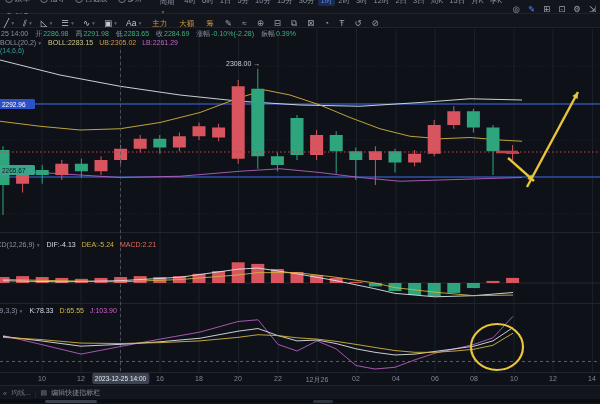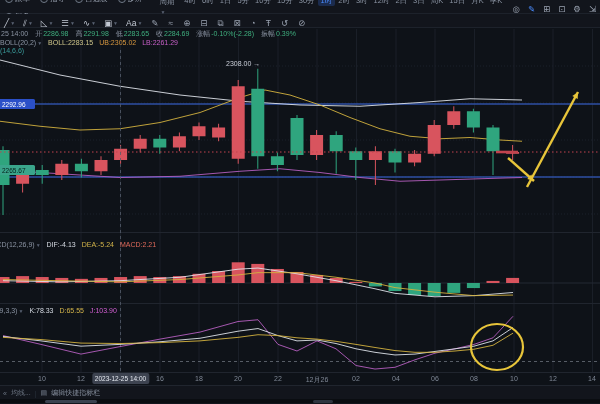--- a/index.html
+++ b/index.html
@@ -232,20 +232,21 @@
         </span><span class="tool">
           <span class="">∿</span>
           <span class="caret">▼</span>
         </span><span class="tool">
           <span class="">▣</span>
           <span class="caret">▼</span>
         </span><span class="tool">
           <span class="">Aa</span>
           <span class="caret">▼</span>
         </span></div>
+    <div id="pros"><span class="pro">主力</span><span class="pro">大额</span><span class="pro">筹</span></div>
     <div id="tb2icons"><span class="icon2">✎</span><span class="icon2">≈</span><span class="icon2">⊕</span><span class="icon2">⊟</span><span class="icon2">⧉</span><span class="icon2">⊠</span><span class="icon2">◔</span><span class="icon2">Ŧ</span><span class="icon2">↺</span><span class="icon2">⊘</span></div>
   </div>
 
   <div class="ov" id="info1">
     <span>25 14:00</span>
     <span class="l">开</span><span class="v">2286.98</span>
     <span class="l">高</span><span class="v">2291.98</span>
     <span class="l">低</span><span class="v">2283.65</span>
     <span class="l">收</span><span class="v">2284.69</span>
     <span class="l">涨幅</span><span class="v">-0.10%(-2.28)</span>

